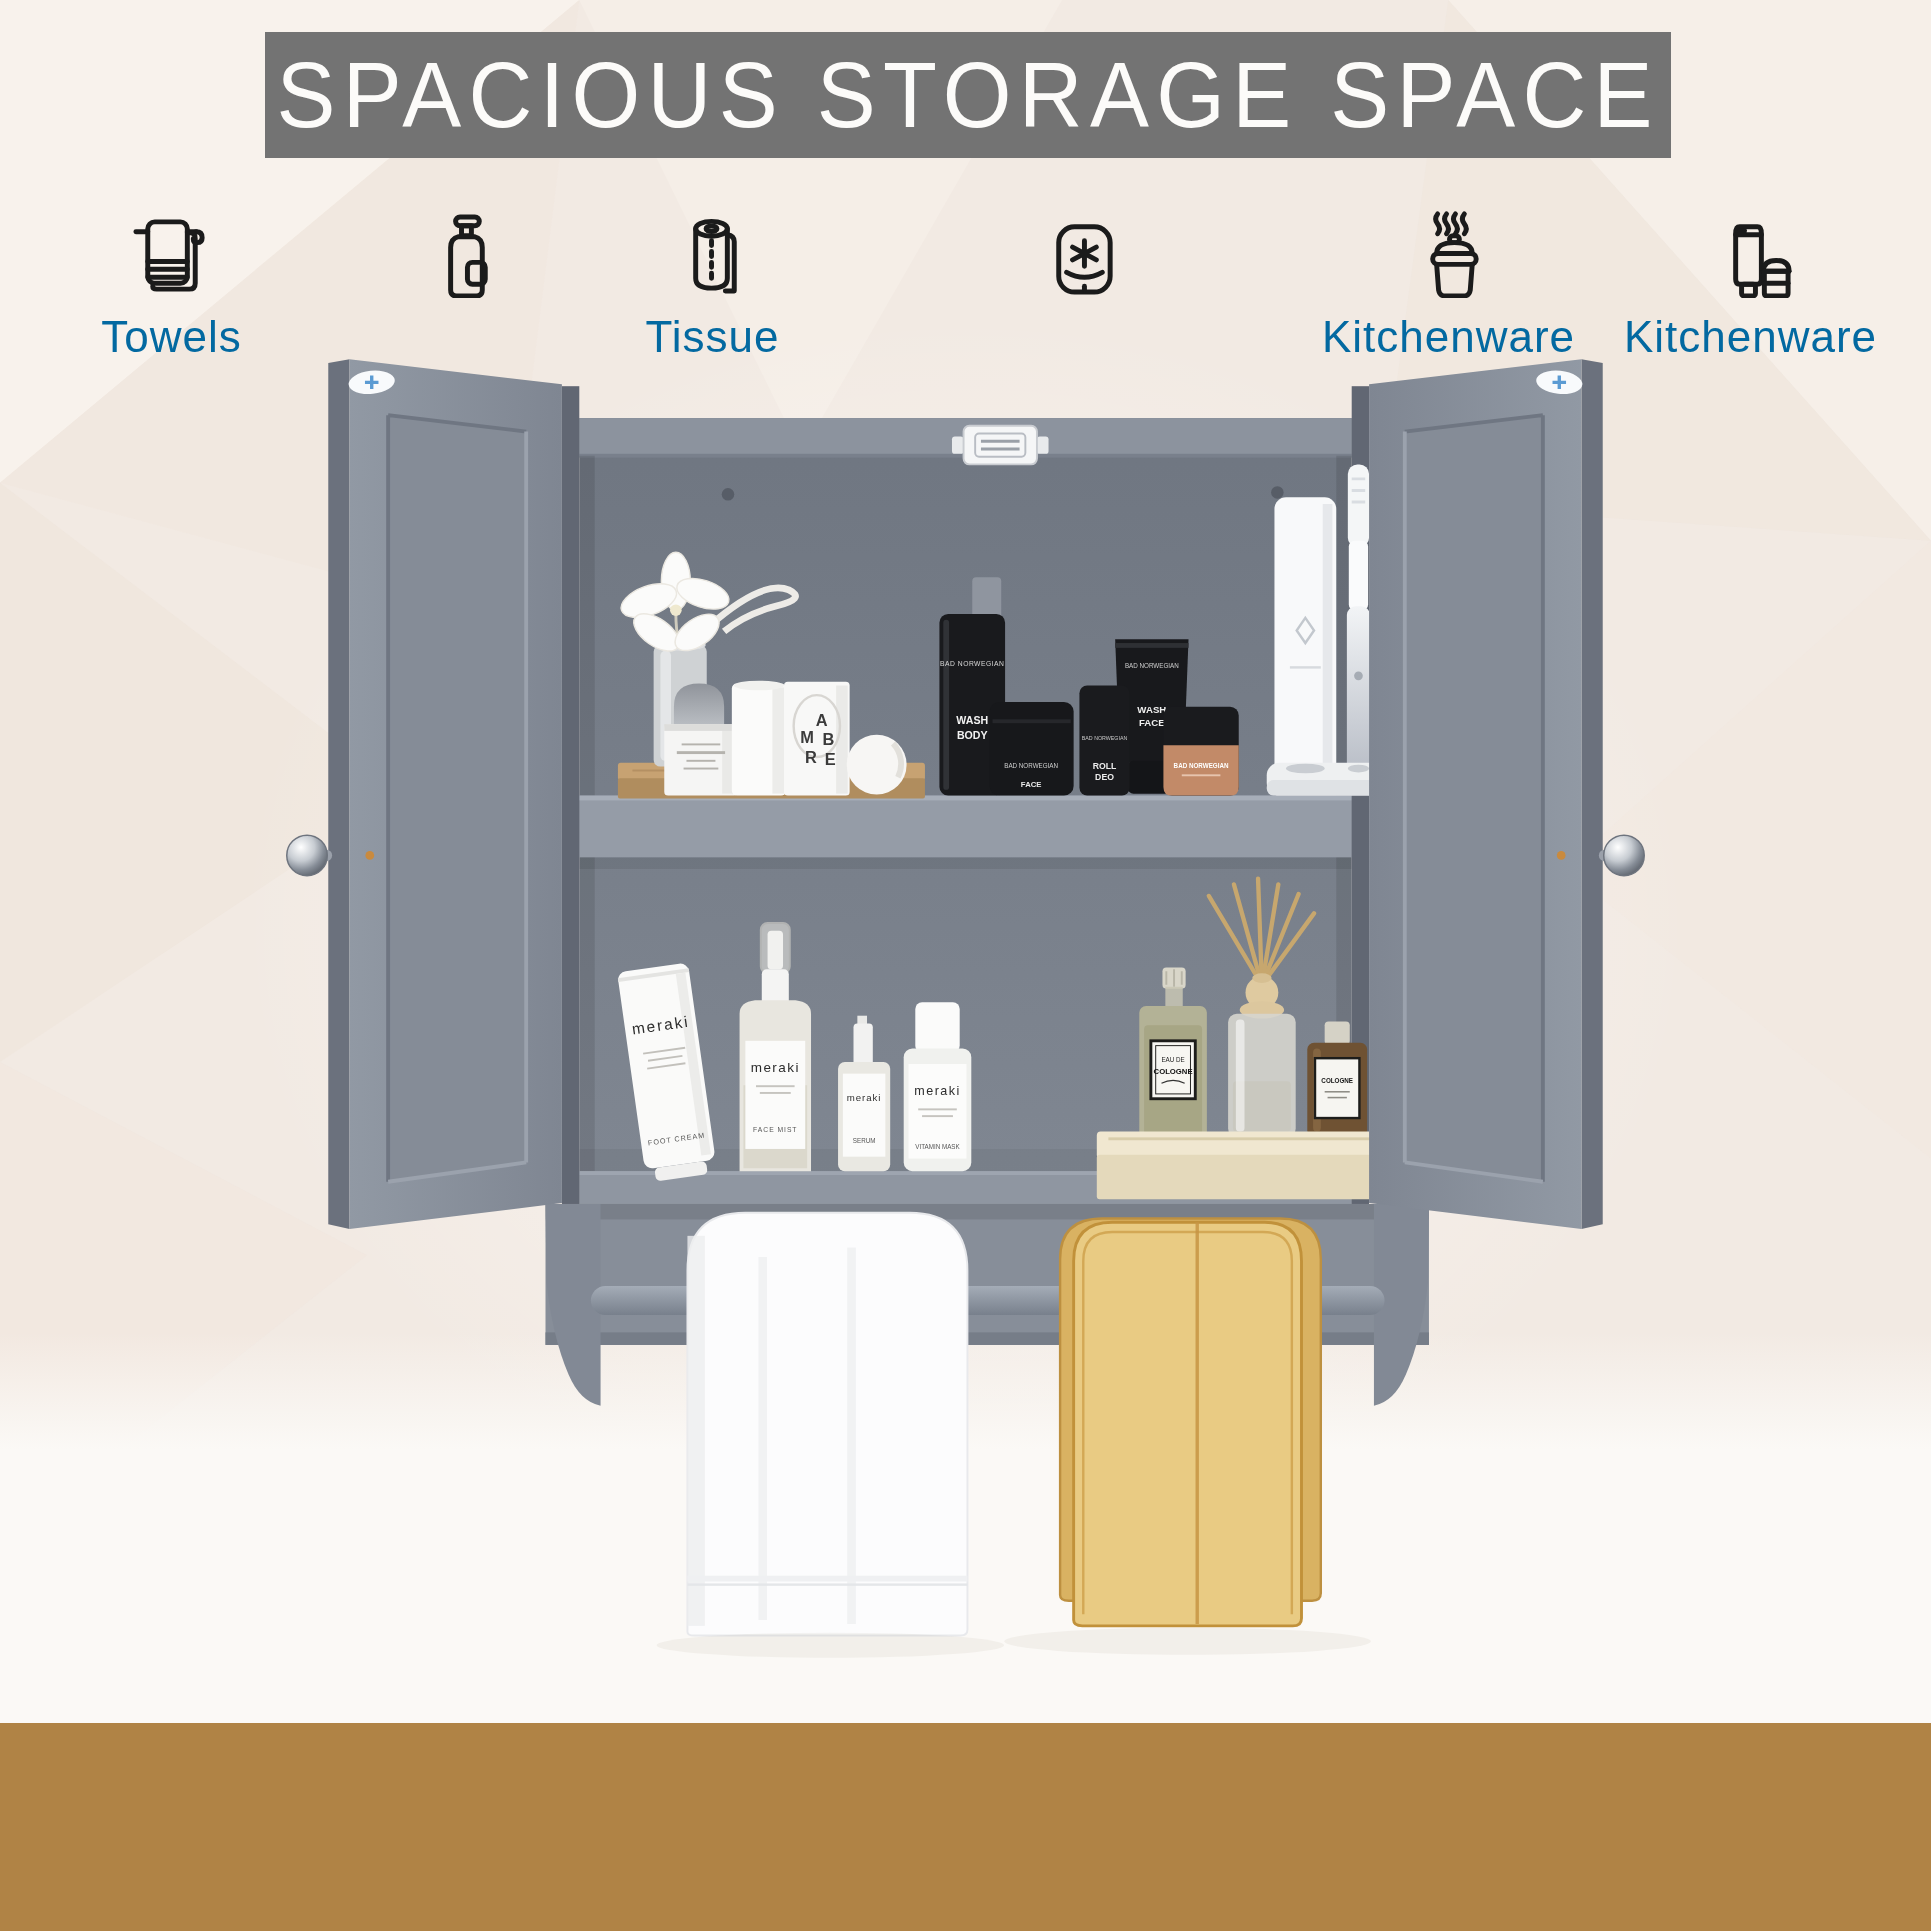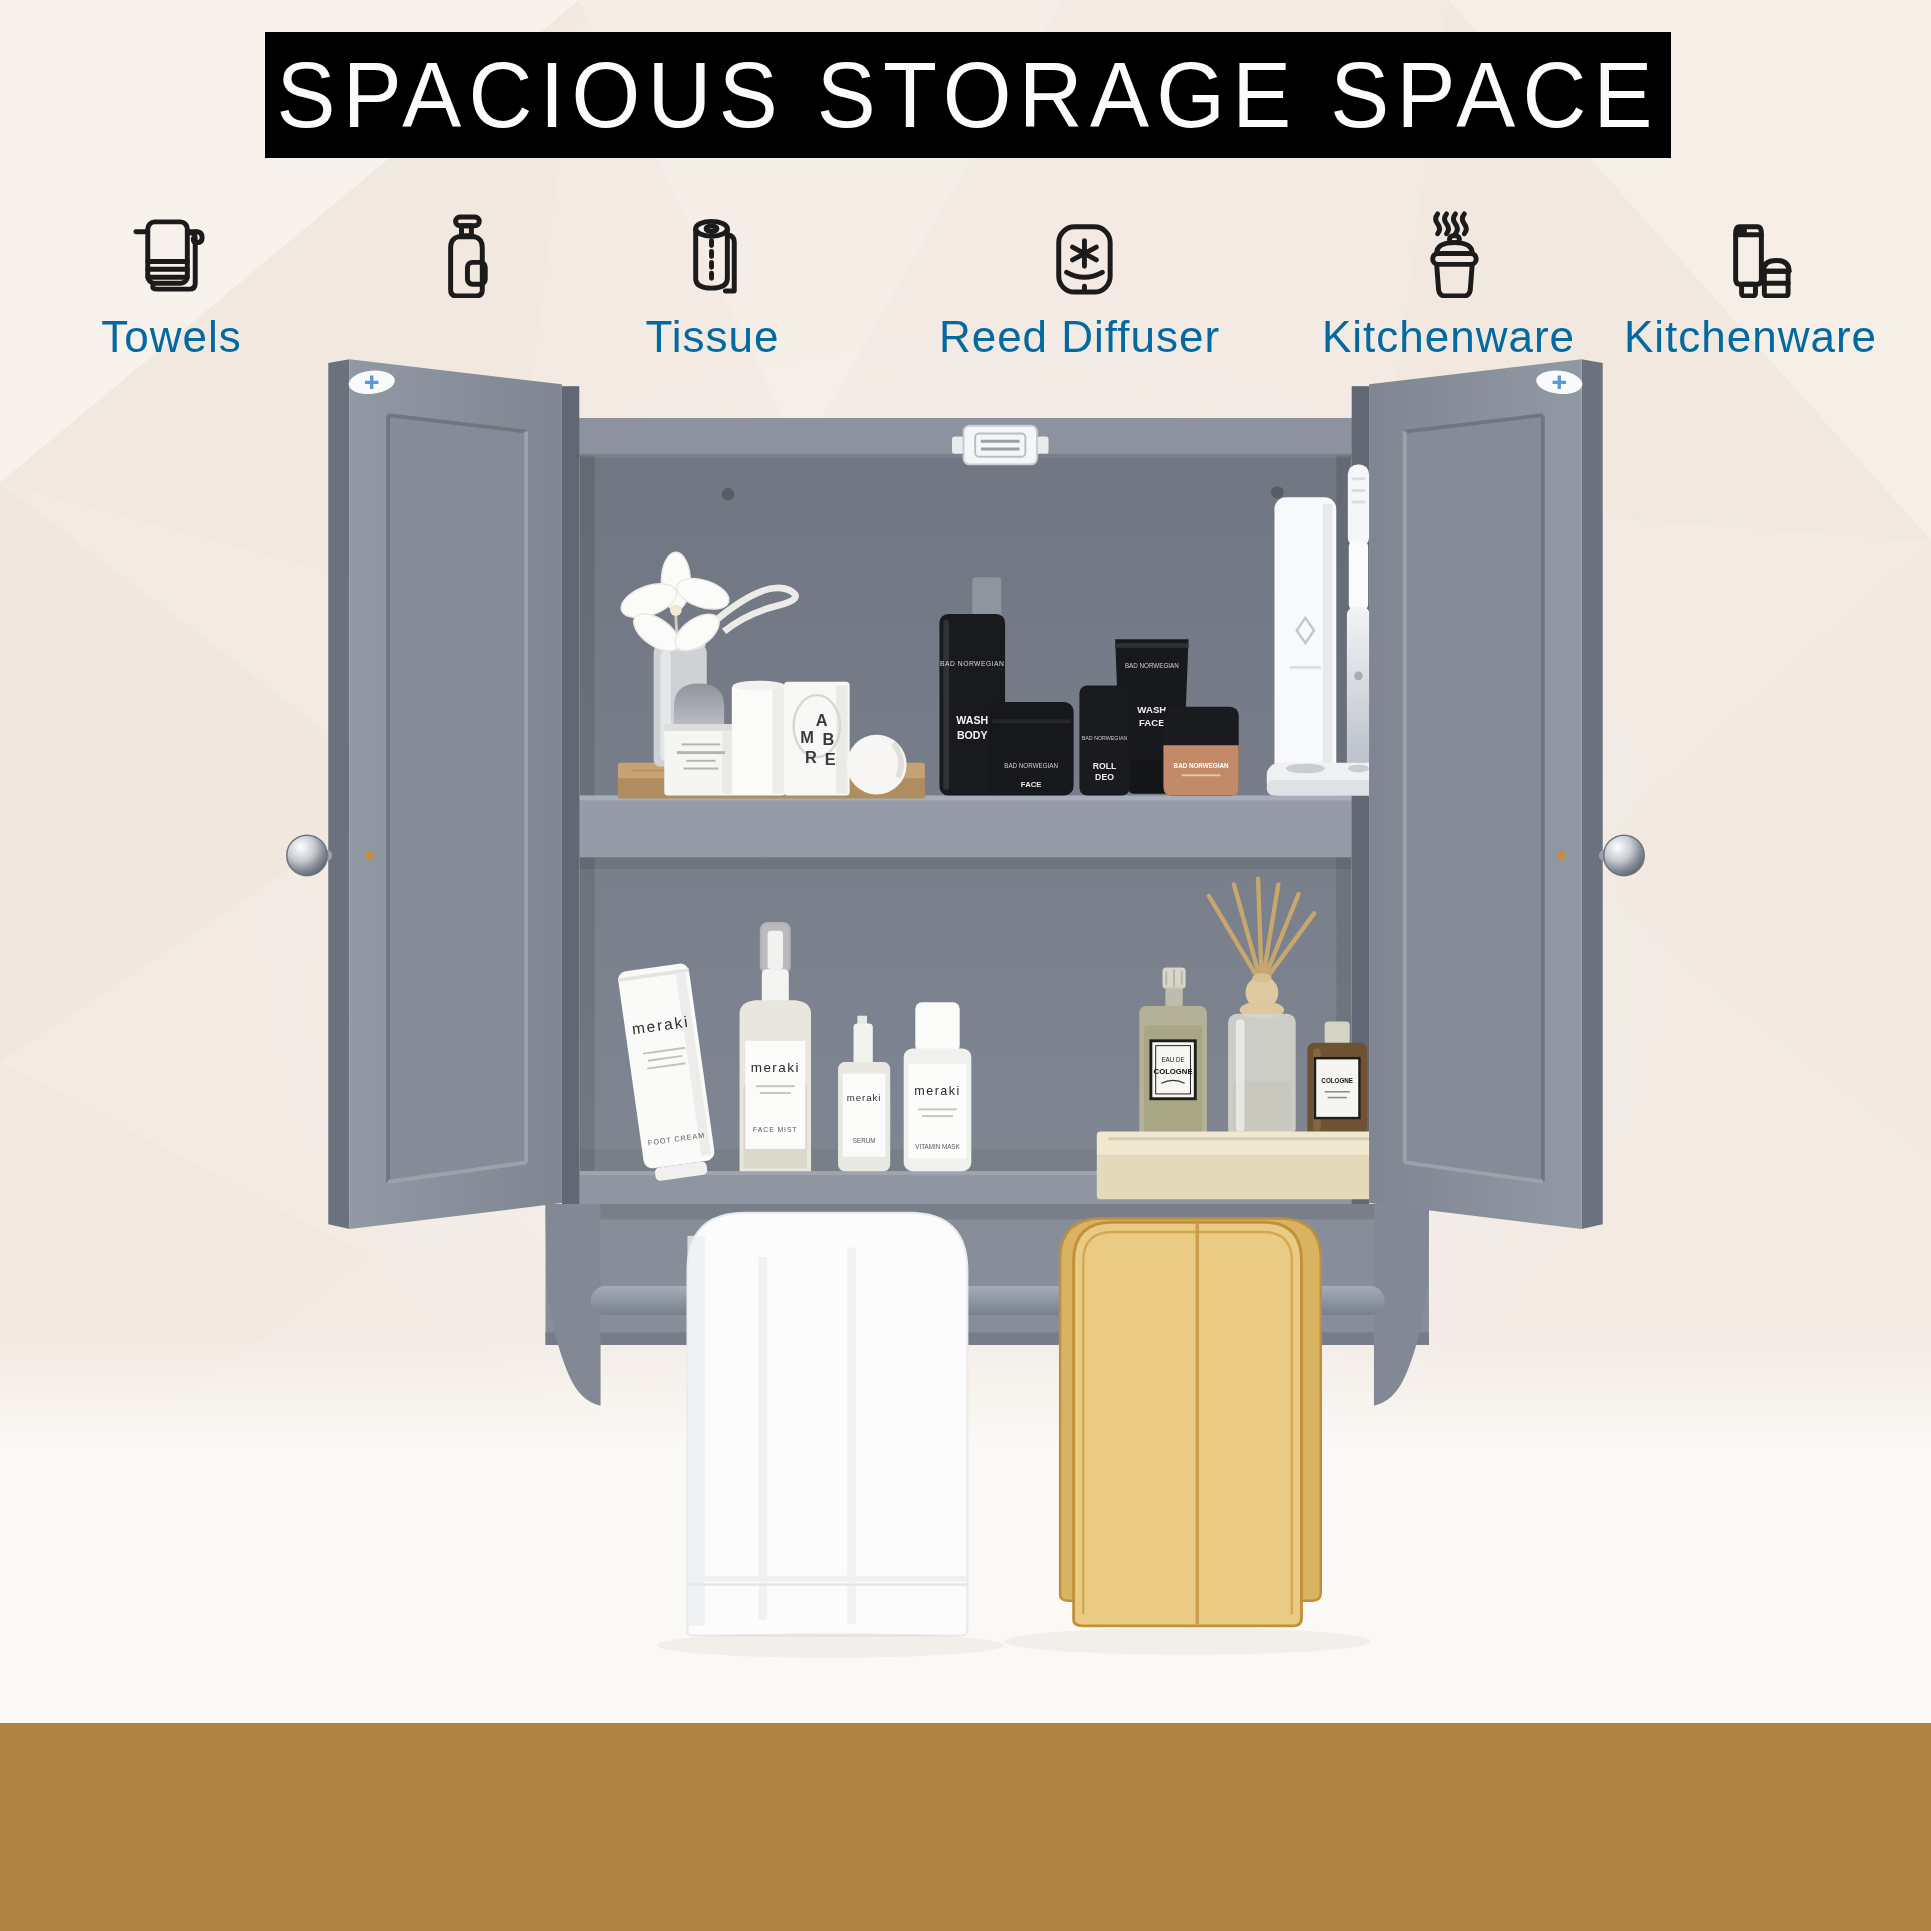--- a/index.html
+++ b/index.html
@@ -47,21 +47,21 @@
       <linearGradient id="floorFade" x1="0" y1="0" x2="0" y2="1">
         <stop offset="0" stop-color="#fbf9f6" stop-opacity="0"></stop>
         <stop offset="0.3" stop-color="#fbf9f6" stop-opacity="1"></stop>
         <stop offset="1" stop-color="#fbf9f6" stop-opacity="1"></stop>
       </linearGradient>
     </defs>
     <ellipse cx="1000" cy="960" rx="760" ry="640" fill="url(#glow)"></ellipse>
     <rect x="0" y="1380" width="2000" height="405" fill="url(#floorFade)"></rect>
   </svg>
 
-  <header class="top-banner" style="background:#000000;">
+  <header class="top-banner" style="background:#737373;">
     <h1>SPACIOUS STORAGE SPACE</h1>
   </header>
 
   <figure class="cat cat-1">
     <div class="icon-box">
       <svg viewBox="0 0 90 90">
         <path d="M9 23 H21 M61 23 H70"></path>
         <path d="M70 23 Q76 23 76 29 Q76 34 71 34 Q67 34 67 30"></path>
         <path d="M61 24 H64 Q69 24 69 30 V75 Q69 81 63 81 H30 Q26 81 26 78"></path>
         <rect x="21" y="13" width="40" height="62" rx="7"></rect>
@@ -97,21 +97,20 @@
 
   <figure class="cat cat-4">
     <div class="icon-box">
       <svg viewBox="0 0 90 90">
         <rect x="24" y="18" width="52" height="66" rx="16"></rect>
         <path d="M50 32 V58 M38 38.5 L62 51.5 M62 38.5 L38 51.5"></path>
         <path d="M32 64 Q50 74 68 64"></path>
         <path d="M50 78 V82"></path>
       </svg>
     </div>
-    <figcaption>Reed Diffuser</figcaption>
   </figure>
 
   <figure class="cat cat-5">
     <div class="icon-box">
       <svg viewBox="0 0 90 90">
         <path d="M34 5 q-4 5 0 10 q4 5 0 10"></path>
         <path d="M43 5 q-4 5 0 10 q4 5 0 10"></path>
         <path d="M52 5 q-4 5 0 10 q4 5 0 10"></path>
         <path d="M61 5 q-4 5 0 10 q4 5 0 10"></path>
         <rect x="46" y="27" width="10" height="7" rx="3.5"></rect>

